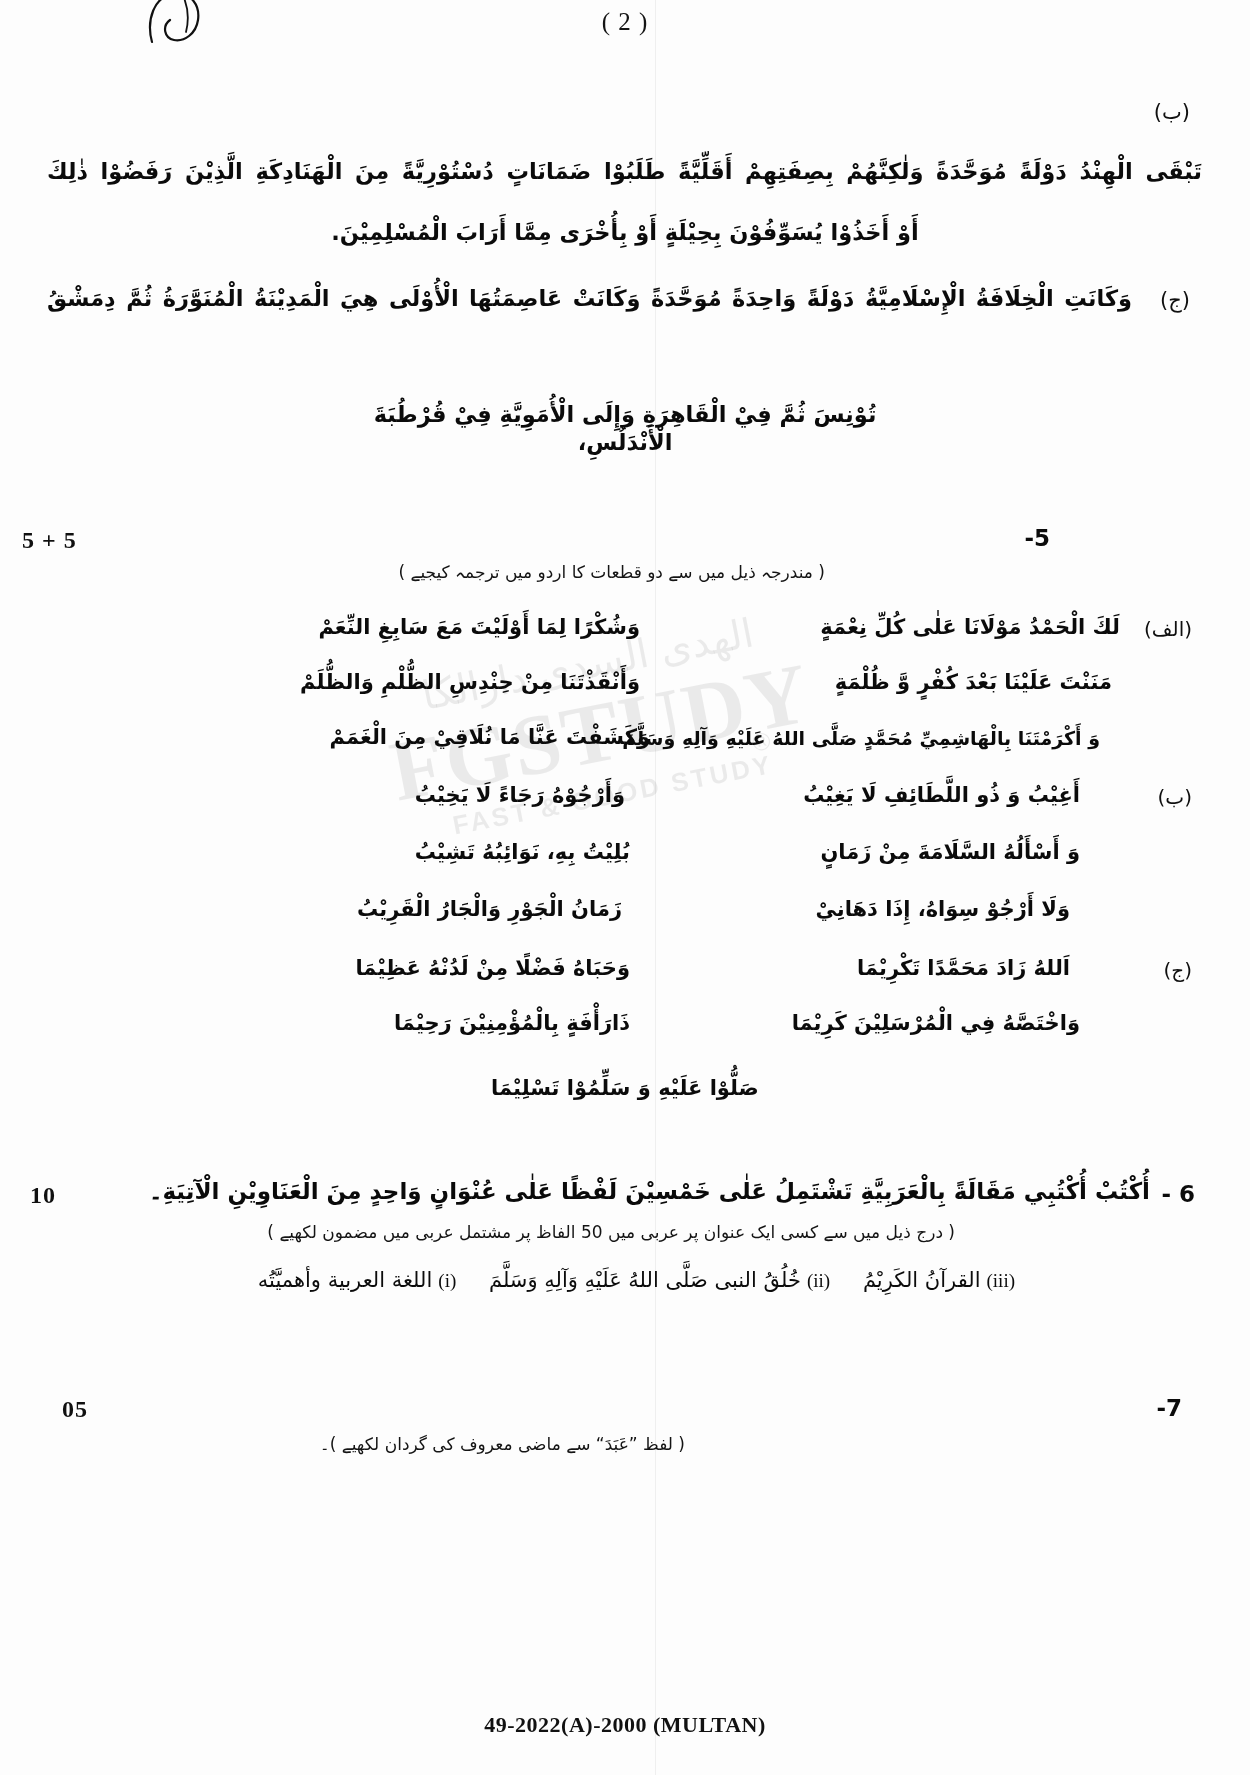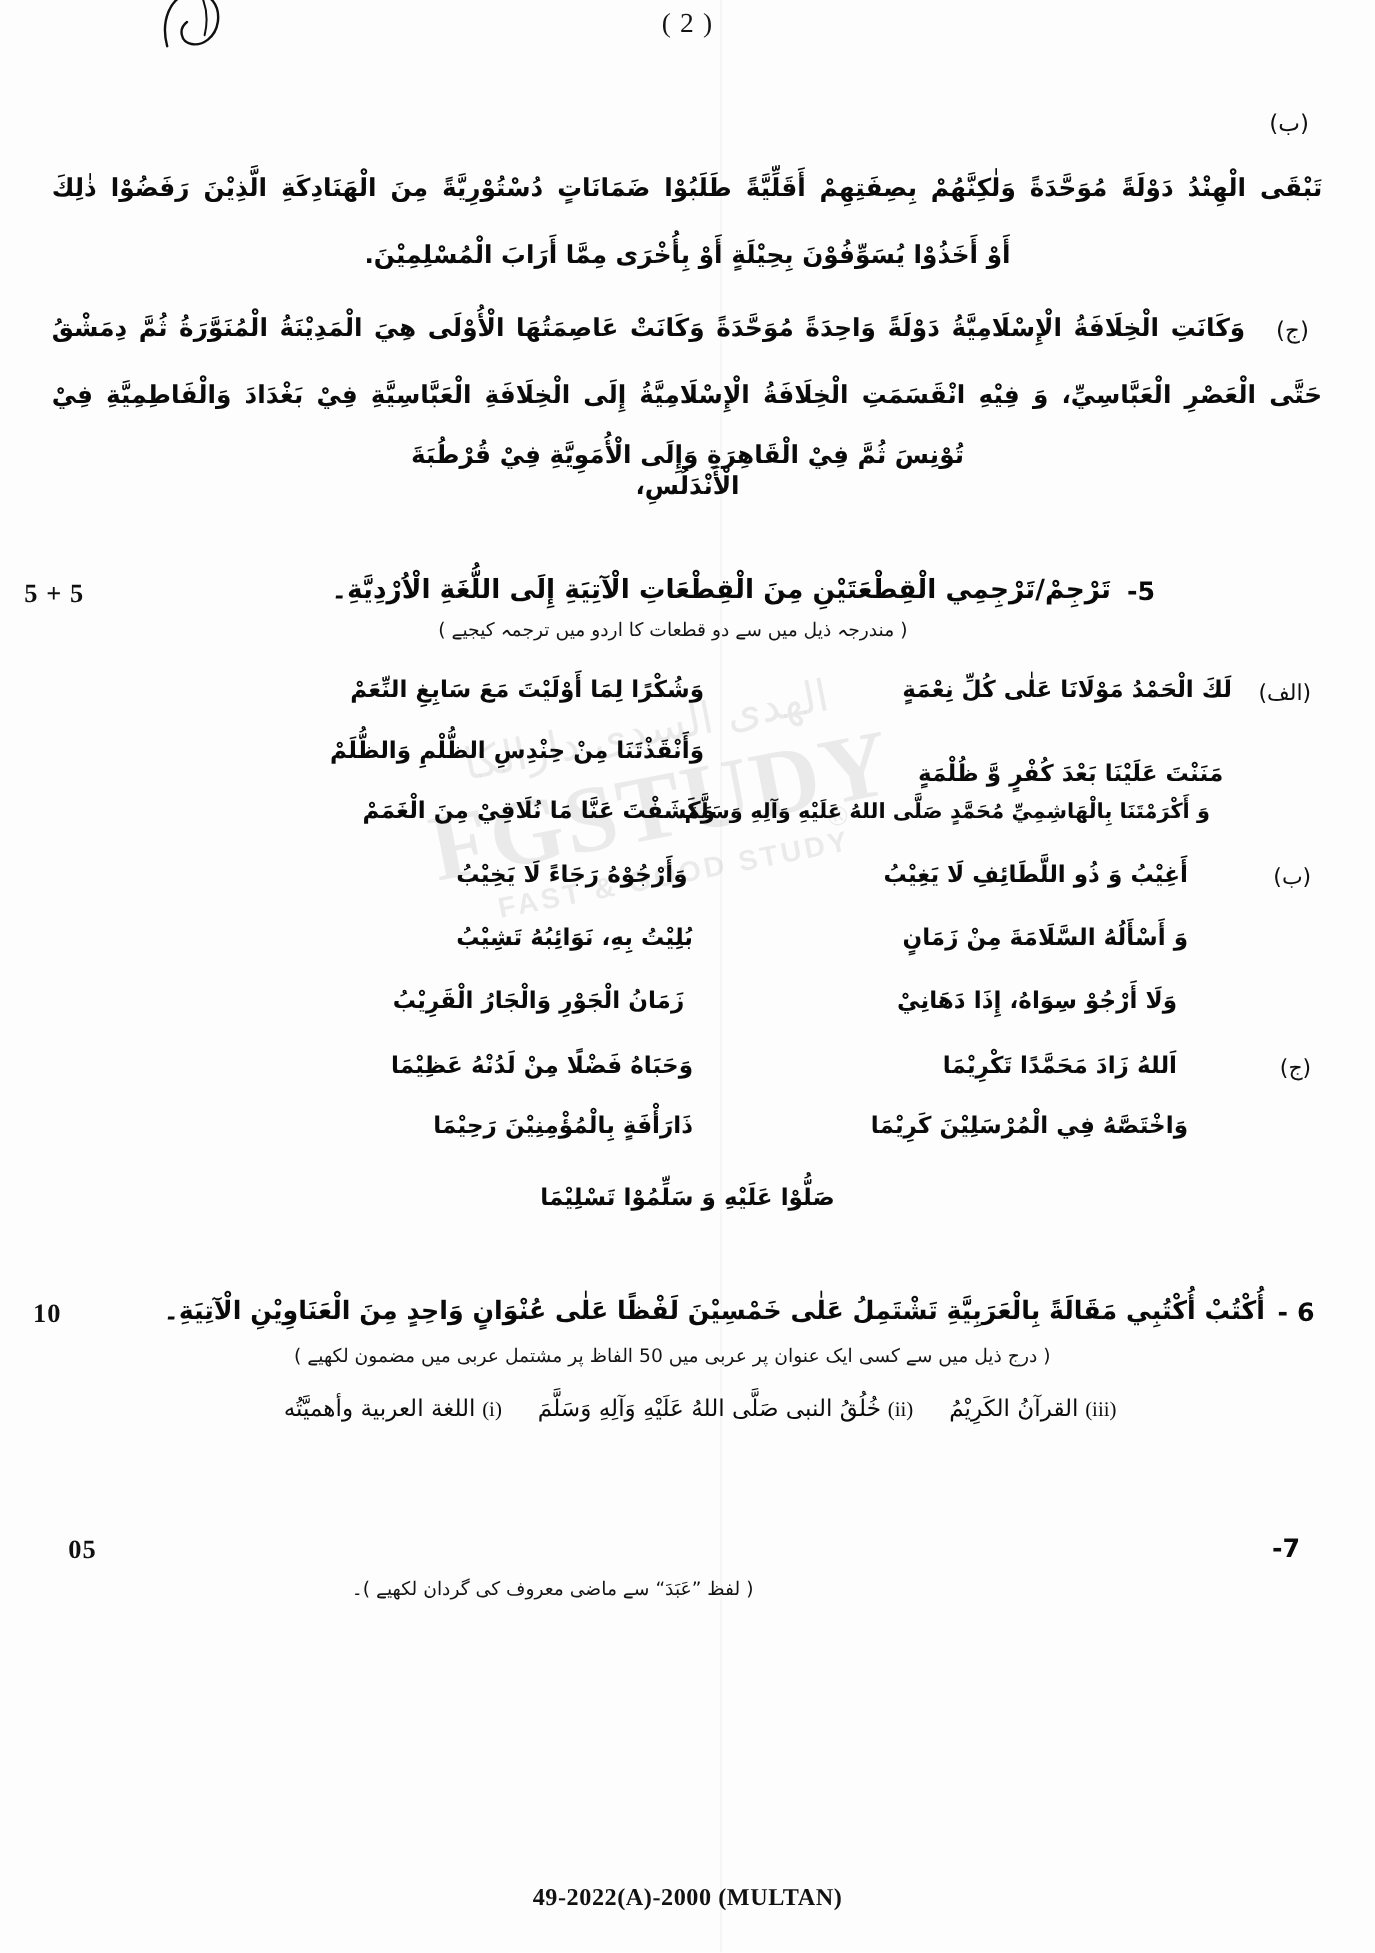--- a/index.html
+++ b/index.html
@@ -228,33 +228,31 @@
     <div class="wm-sub">FAST &amp; GOOD STUDY</div>
     <div class="wm-reg">®</div>
   </div>
 
   <div class="prose-label" style="right:60px; top:100px;">(ب)</div>
   <div class="prose-line" style="right:48px; top:157px; width:1155px;">تَبْقَى الْهِنْدُ دَوْلَةً مُوَحَّدَةً وَلٰكِنَّهُمْ بِصِفَتِهِمْ أَقَلِّيَّةً طَلَبُوْا ضَمَانَاتٍ دُسْتُوْرِيَّةً مِنَ الْهَنَادِكَةِ الَّذِيْنَ رَفَضُوْا ذٰلِكَ</div>
   <div class="prose-line center" style="right:300px; top:218px; width:650px;">أَوْ أَخَذُوْا يُسَوِّفُوْنَ بِحِيْلَةٍ أَوْ بِأُخْرَى مِمَّا أَرَابَ الْمُسْلِمِيْنَ.</div>
 
   <div class="prose-label" style="right:60px; top:288px;">(ج)</div>
   <div class="prose-line" style="right:118px; top:284px; width:1085px;">وَكَانَتِ الْخِلَافَةُ الْإِسْلَامِيَّةُ دَوْلَةً وَاحِدَةً مُوَحَّدَةً وَكَانَتْ عَاصِمَتُهَا الْأُوْلَى هِيَ الْمَدِيْنَةُ الْمُنَوَّرَةُ ثُمَّ دِمَشْقُ</div>
-  <div class="prose-line" style="right:48px; top:345px; width:1155px;">حَتَّى الْعَصْرِ الْعَبَّاسِيِّ، وَ فِيْهِ انْقَسَمَتِ الْخِلَافَةُ الْإِسْلَامِيَّةُ إِلَى الْخِلَافَةِ الْعَبَّاسِيَّةِ فِيْ بَغْدَادَ وَالْفَاطِمِيَّةِ فِيْ</div>
   <div class="prose-line center" style="right:330px; top:400px; width:590px;">تُوْنِسَ ثُمَّ فِيْ الْقَاهِرَةِ وَإِلَى الْأُمَوِيَّةِ فِيْ قُرْطُبَةَ الْأَنْدَلُسِ،</div>
 
   <div class="q-marks" style="left:22px; top:527px;">5 + 5</div>
   <div class="q-num" style="right:200px; top:525px;">5-</div>
-  <div class="q-title" style="right:240px; top:522px;">تَرْجِمْ/تَرْجِمِي الْقِطْعَتَيْنِ مِنَ الْقِطْعَاتِ الْآتِيَةِ إِلَى اللُّغَةِ الْاُرْدِيَّةِ۔</div>
   <div class="q-sub-ur" style="right:425px; top:562px;">( مندرجہ ذیل میں سے دو قطعات کا اردو میں ترجمہ کیجیے )</div>
 
   <div class="poem-label" style="right:58px; top:617px;">(الف)</div>
   <div class="poem-hemistich right" style="right:130px; top:615px;margin-left:32px;">لَكَ الْحَمْدُ مَوْلَانَا عَلٰى كُلِّ نِعْمَةٍ</div>
   <div class="poem-hemistich left" style="right:610px; top:615px;">وَشُكْرًا لِمَا أَوْلَيْتَ مَعَ سَابِغِ النِّعَمْ</div>
 
-  <div class="poem-hemistich right" style="right:138px; top:670px;margin-top:21px;">مَنَنْتَ عَلَيْنَا بَعْدَ كُفْرٍ وَّ ظُلْمَةٍ</div>
+  <div class="poem-hemistich right" style="right:138px; top:670px;">مَنَنْتَ عَلَيْنَا بَعْدَ كُفْرٍ وَّ ظُلْمَةٍ</div>
   <div class="poem-hemistich left" style="right:610px; top:670px;">وَأَنْقَذْتَنَا مِنْ حِنْدِسِ الظُّلْمِ وَالظُّلَمْ</div>
 
   <div class="poem-hemistich right small-sws" style="right:150px; top:727px; font-size:19px;">وَ أَكْرَمْتَنَا بِالْهَاشِمِيِّ مُحَمَّدٍ صَلَّى اللهُ عَلَيْهِ وَآلِهِ وَسَلَّمَ</div>
   <div class="poem-hemistich left" style="right:600px; top:725px;">وَكَشَفْتَ عَنَّا مَا نُلَاقِيْ مِنَ الْغَمَمْ</div>
 
   <div class="poem-label" style="right:58px; top:785px;">(ب)</div>
   <div class="poem-hemistich right" style="right:170px; top:783px;">أَغِيْبُ وَ ذُو اللَّطَائِفِ لَا يَغِيْبُ</div>
   <div class="poem-hemistich left" style="right:625px; top:783px;">وَأَرْجُوْهُ رَجَاءً لَا يَخِيْبُ</div>
 
   <div class="poem-hemistich right" style="right:170px; top:840px;">وَ أَسْأَلُهُ السَّلَامَةَ مِنْ زَمَانٍ</div>

